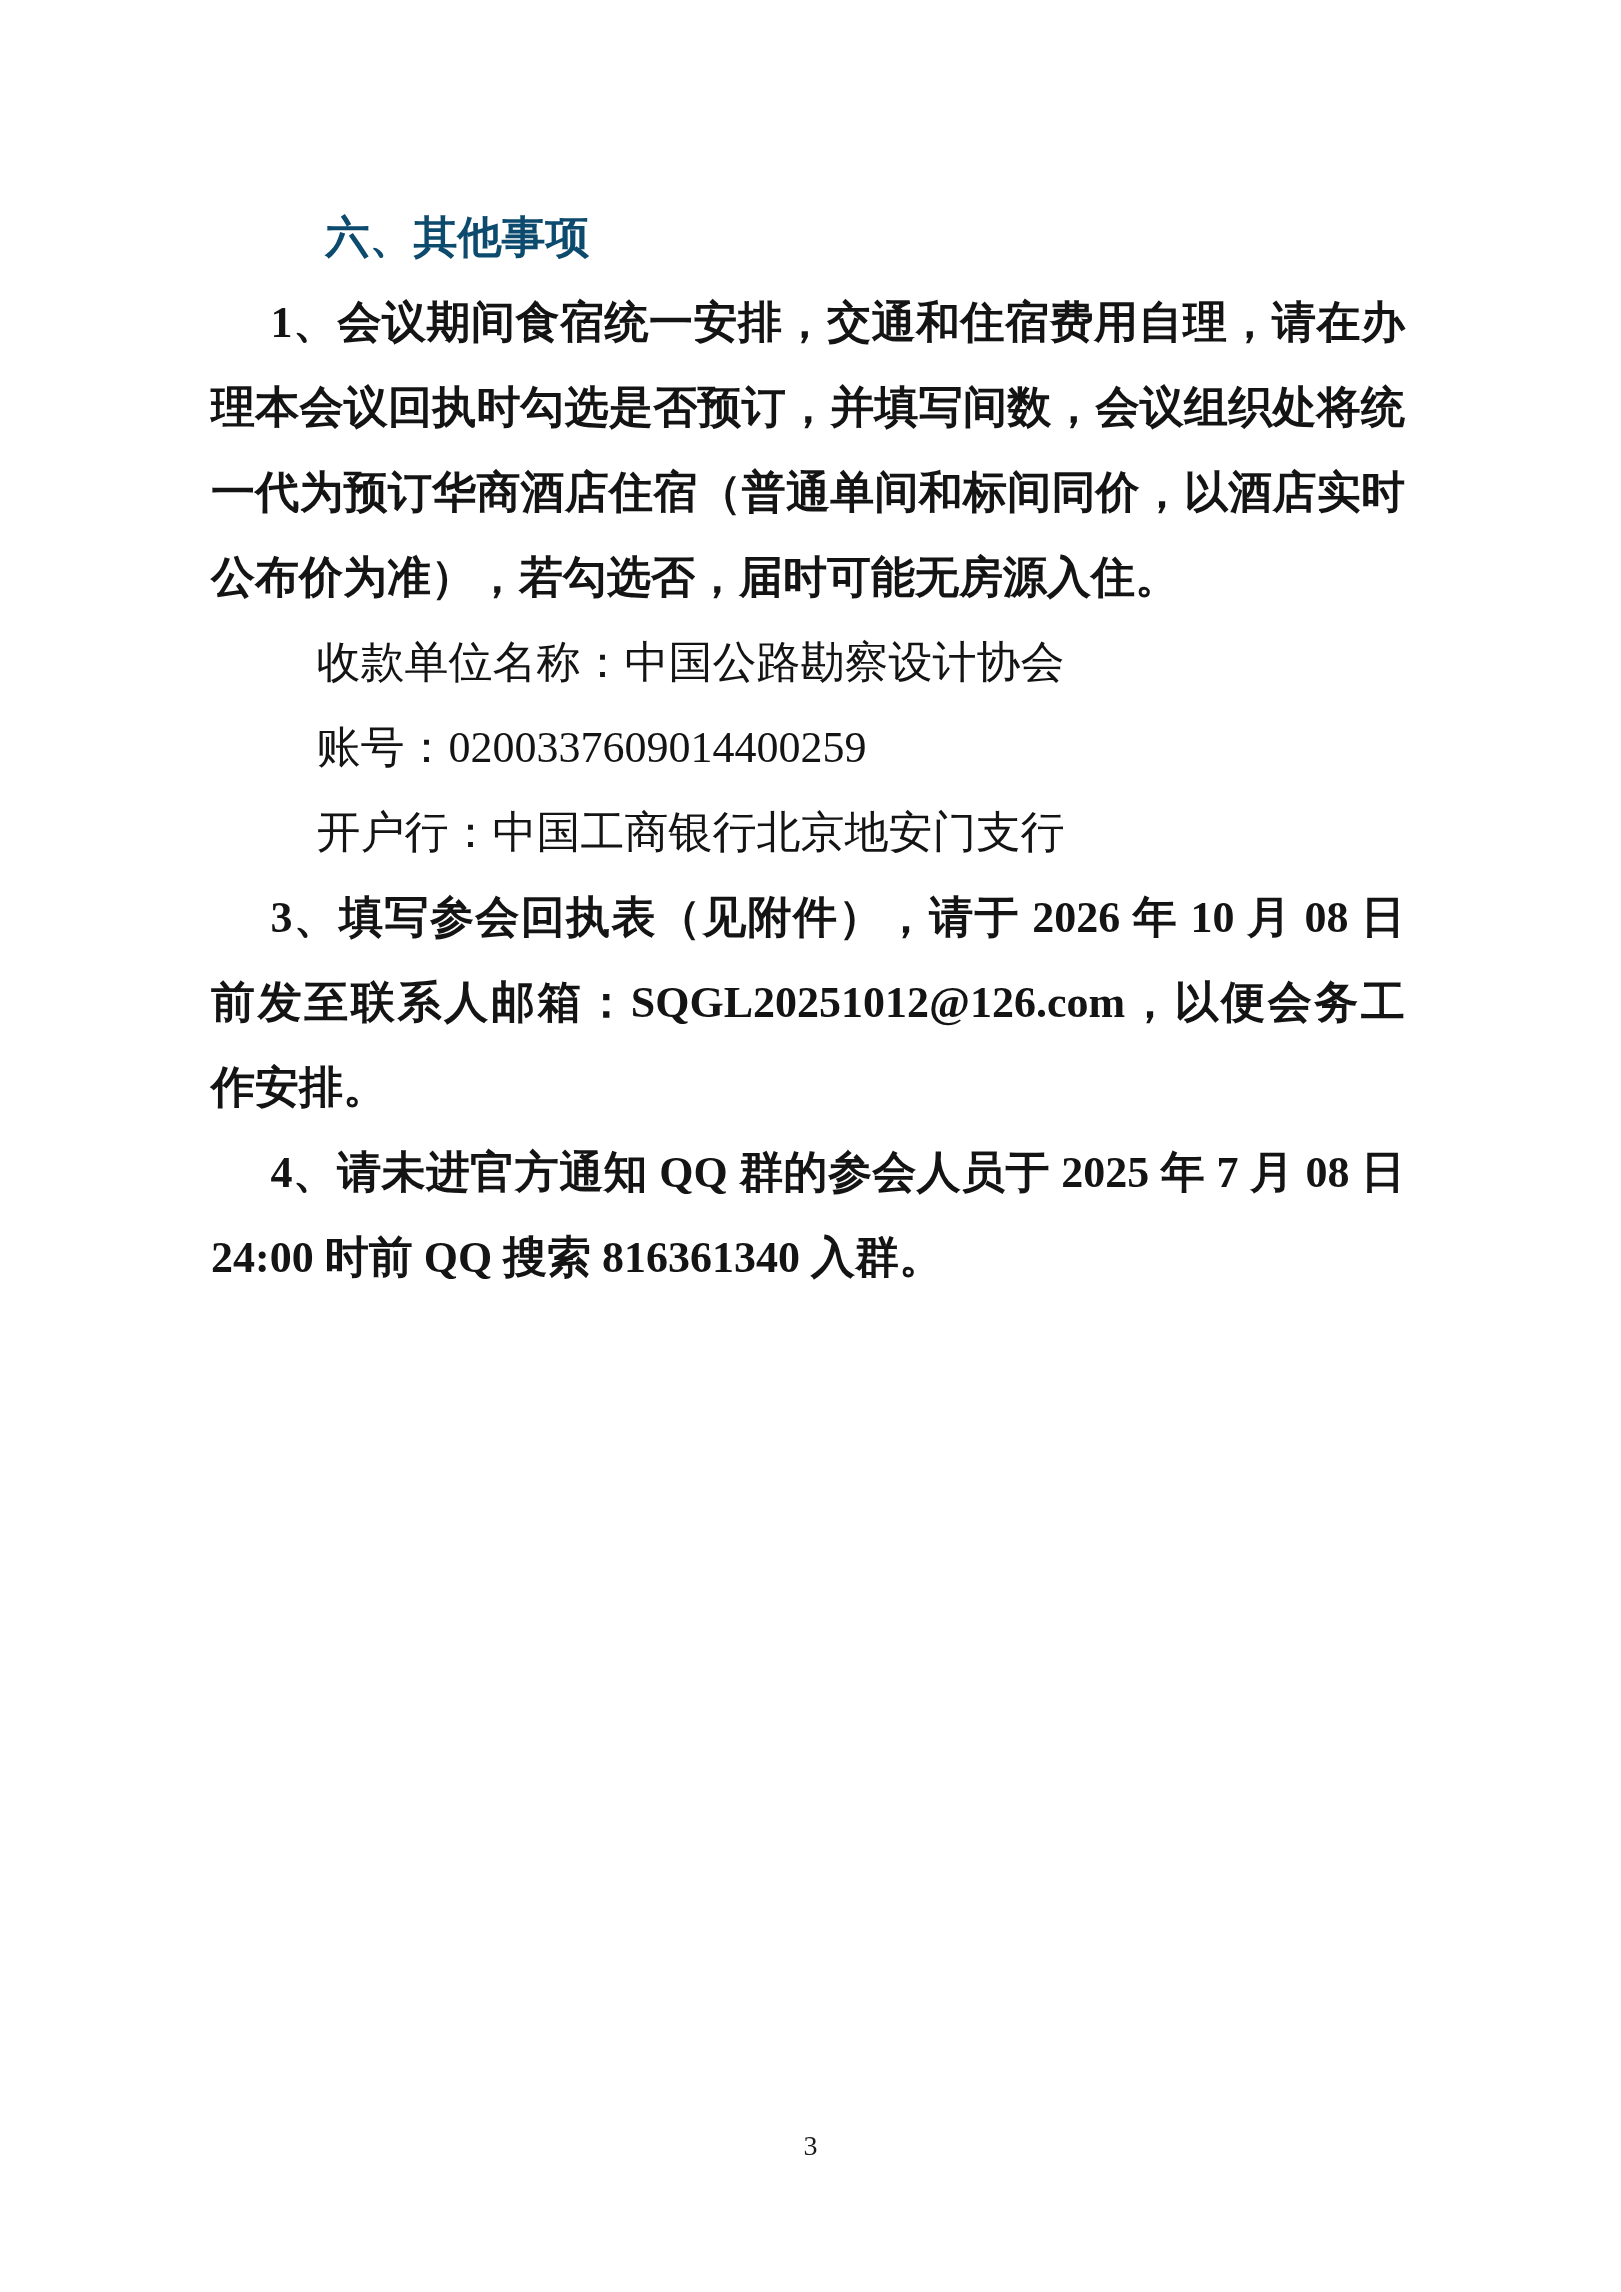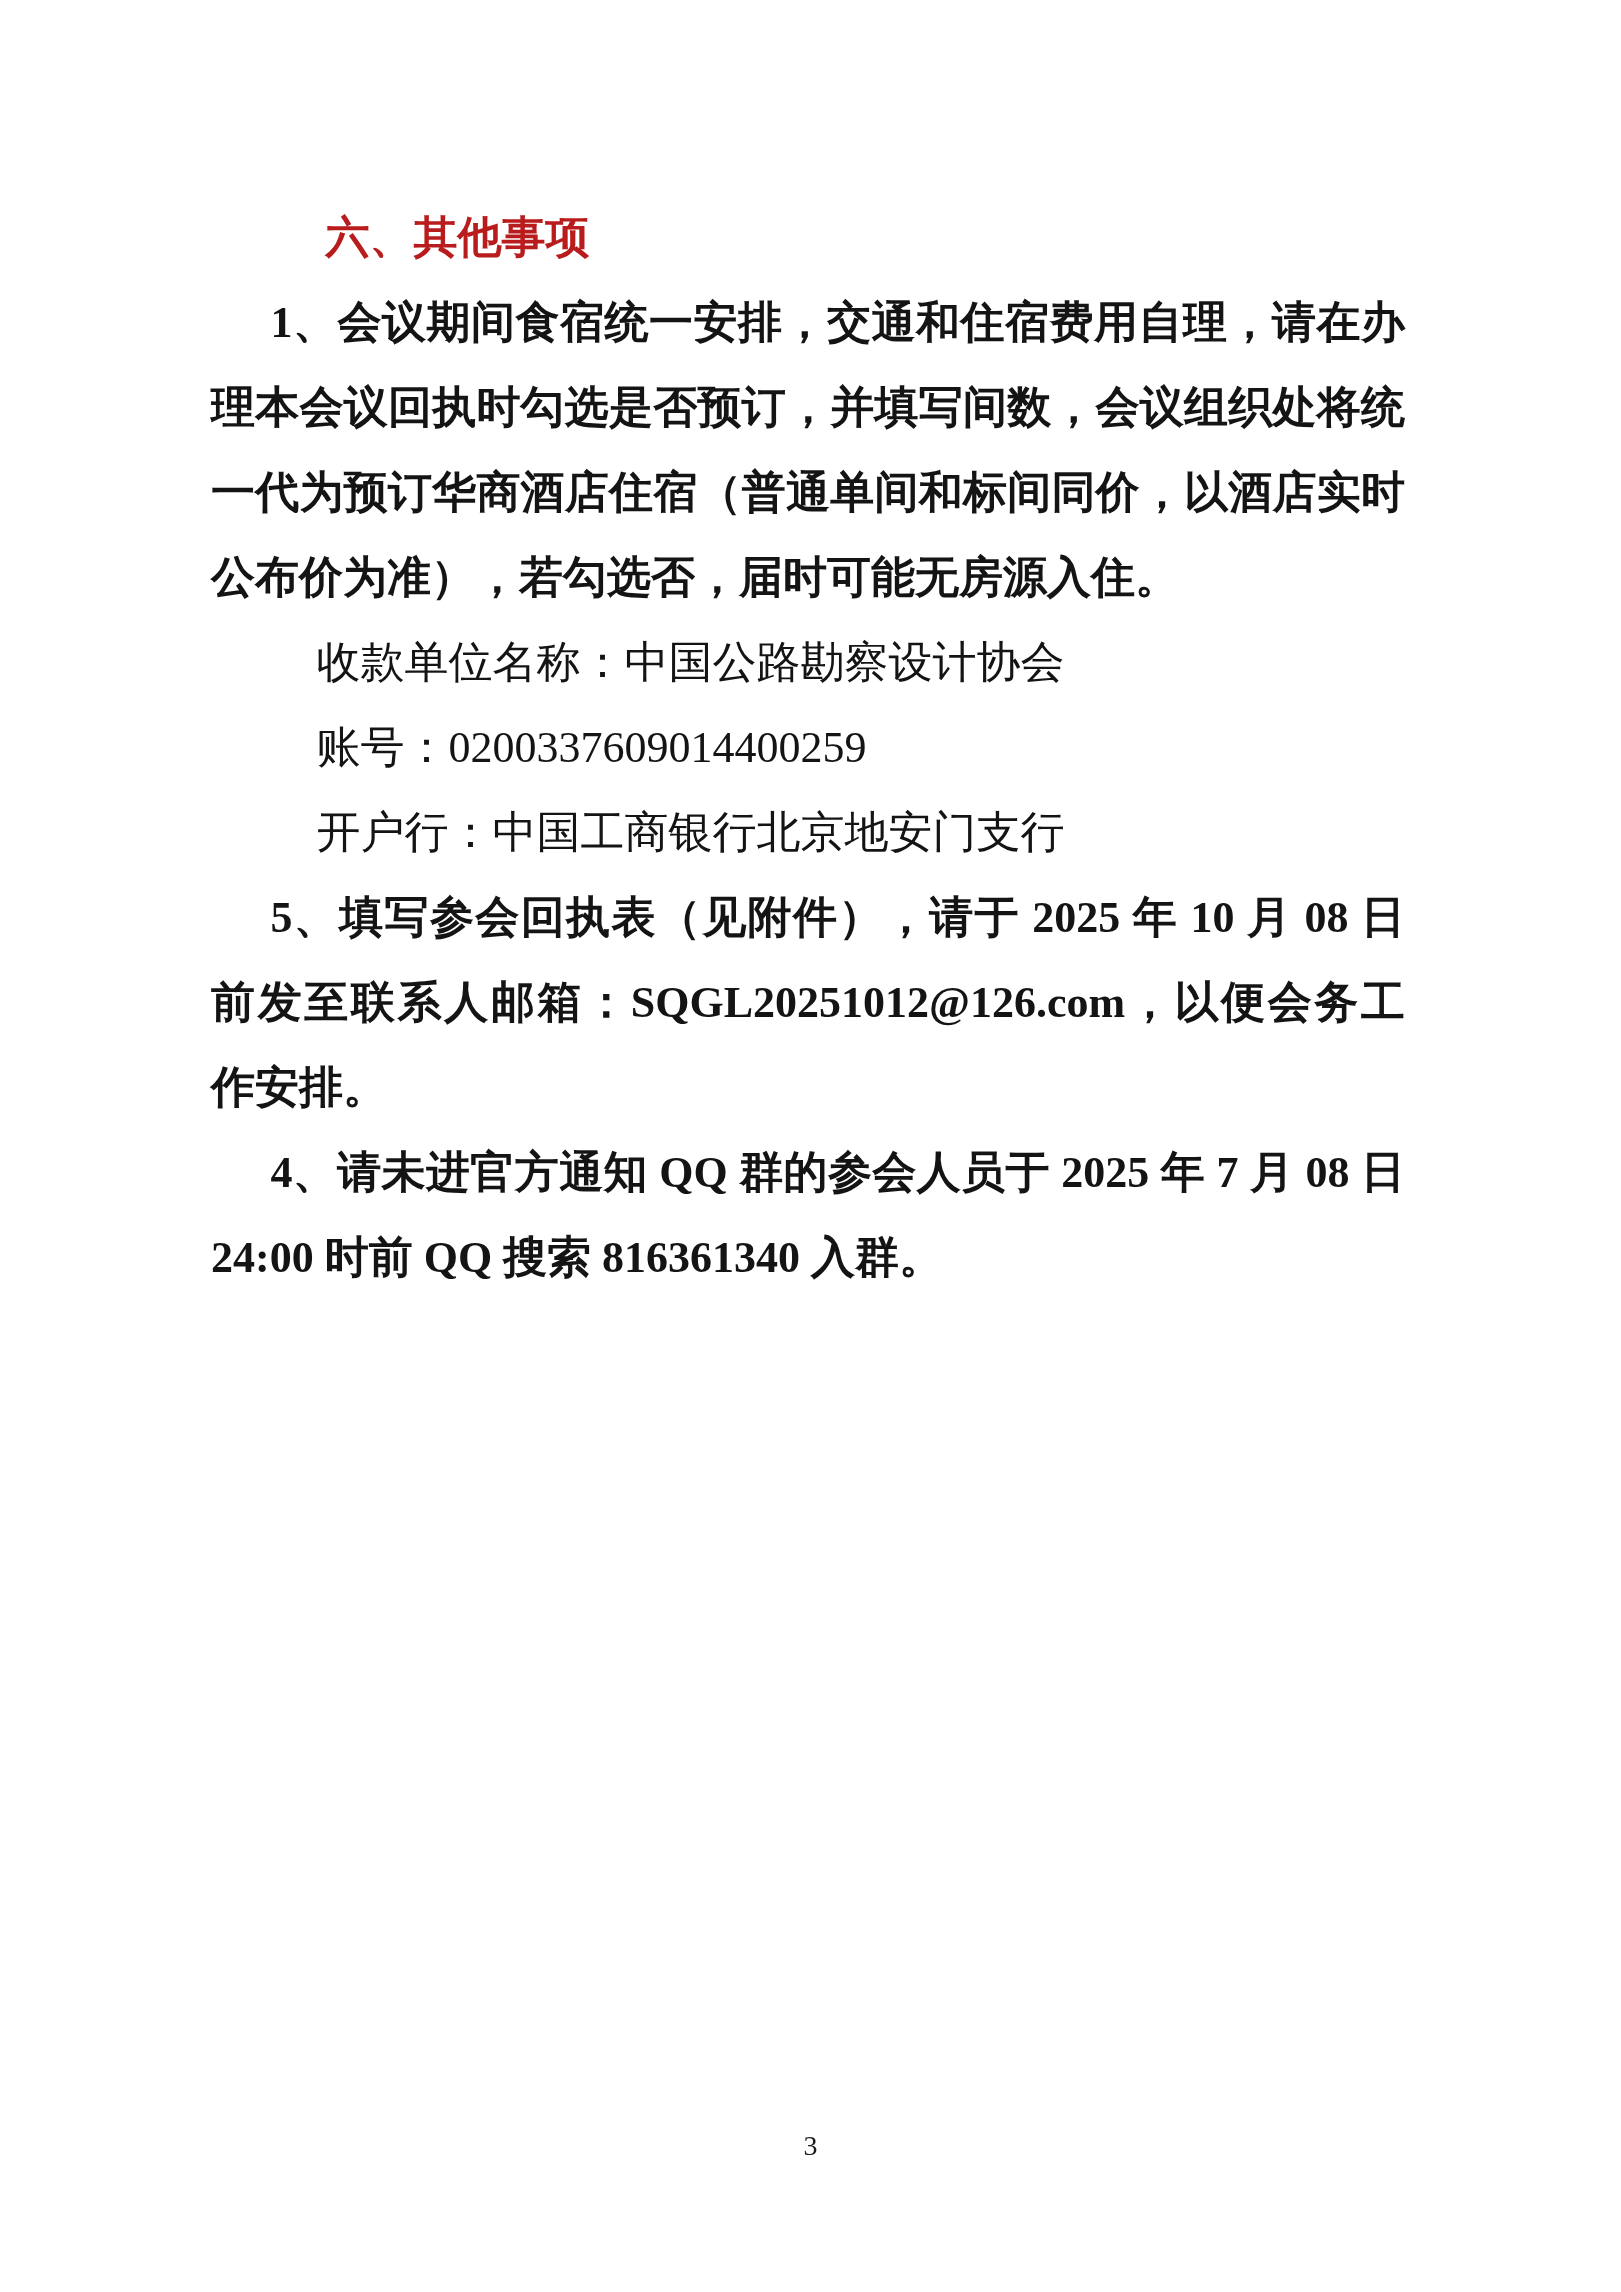--- a/index.html
+++ b/index.html
@@ -24,21 +24,21 @@
     line-height: 85px;
     text-align: justify;
     text-align-last: left;
     color: #141414;
   }
   .heading {
     font-weight: bold;
     font-size: 44px;
     line-height: 85px;
     text-indent: 2.6em;
-    color: #b91c1c;
+    color: #0c4a6e;
     text-align: left;
   }
   .para {
     text-indent: 1.35em;
     font-weight: bold;
   }
   .detail {
     text-indent: 2.4em;
     text-align: center;
   }
@@ -56,18 +56,18 @@
 </head>
 <body>
 
 <div class="page">
   <div class="content">
     <h2 class="heading">六、其他事项</h2>
     <p class="para">1、会议期间食宿统一安排，交通和住宿费用自理，请在办理本会议回执时勾选是否预订，并填写间数，会议组织处将统一代为预订华商酒店住宿（普通单间和标间同价，以酒店实时公布价为准），若勾选否，届时可能无房源入住。</p>
     <p class="detail">收款单位名称：中国公路勘察设计协会</p>
     <p class="detail">账号：0200337609014400259</p>
     <p class="detail">开户行：中国工商银行北京地安门支行</p>
-    <p class="para">5、填写参会回执表（见附件），请于 2025 年 10 月 08 日前发至联系人邮箱：SQGL20251012@126.com，以便会务工作安排。</p>
+    <p class="para">3、填写参会回执表（见附件），请于 2026 年 10 月 08 日前发至联系人邮箱：SQGL20251012@126.com，以便会务工作安排。</p>
     <p class="para">4、请未进官方通知 QQ 群的参会人员于 2025 年 7 月 08 日 24:00 时前 QQ 搜索 816361340 入群。</p>
   </div>
   <div class="page-number">3</div>
 </div>
 
 
 </body></html>

